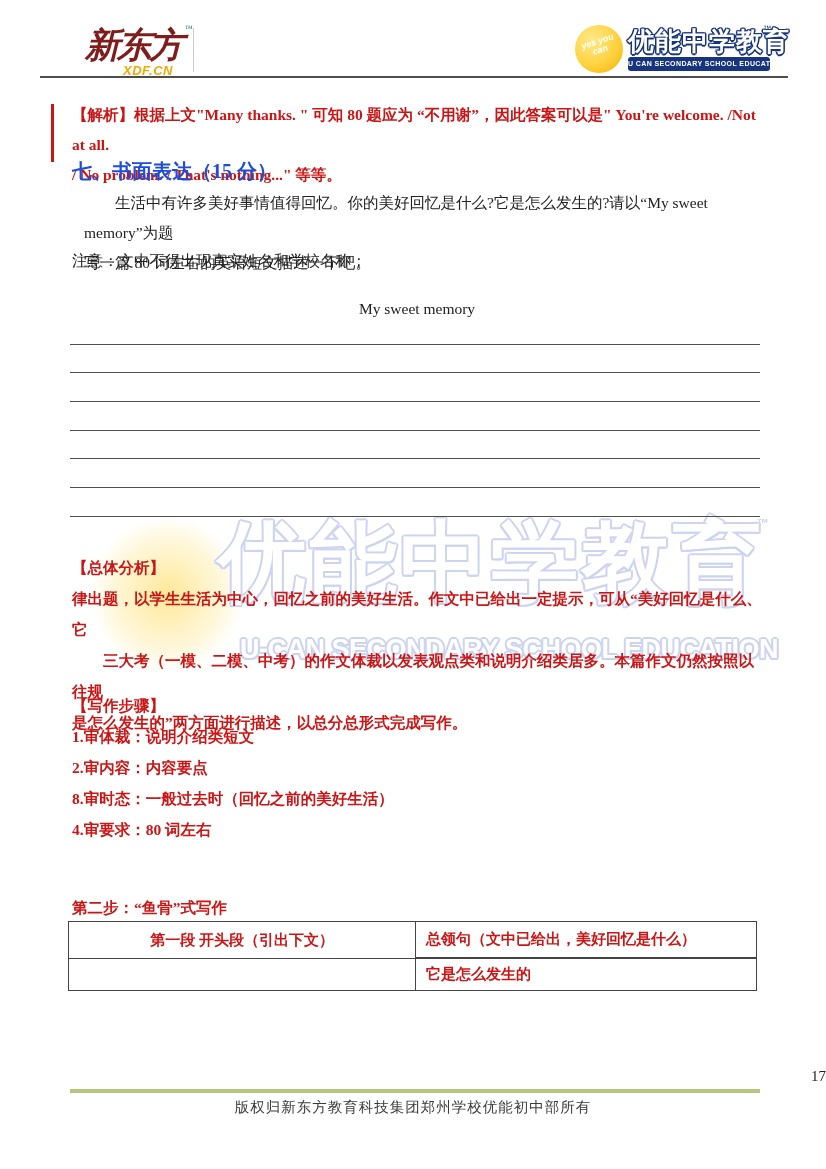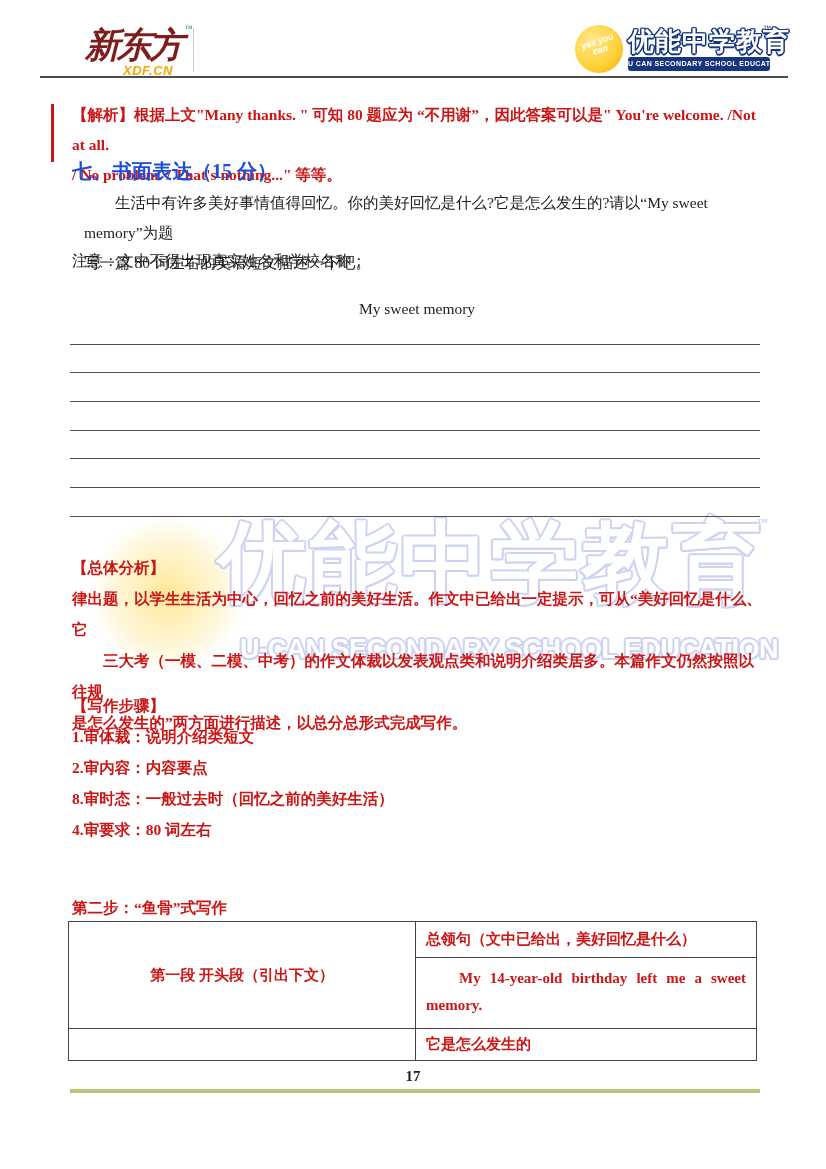--- a/index.html
+++ b/index.html
@@ -72,21 +72,21 @@
   .tbl-left{width:347px;border-right:1px solid #444;display:flex;align-items:center;justify-content:center;
             box-sizing:border-box;}
   .tbl-right{flex:1;min-width:0;}
   .cell-r1{height:35px;line-height:35px;border-bottom:1px solid #444;padding:0 10px;white-space:nowrap;overflow:hidden;}
   .cell-r2{padding:7px 10px 9px 10px;line-height:27px;text-align:justify;text-indent:2.2em;}
   .tbl-bottom{display:flex;border-top:1px solid #444;}
   .tbl-left-empty{width:347px;border-right:1px solid #444;box-sizing:border-box;}
   .cell-r3{flex:1;height:31px;line-height:31px;padding:0 10px;}
 
   
-  .page-num{position:absolute;top:1068px;left:0;width:100%;text-align:center;font-size:15px;font-weight:bold;
+  .page-num{position:absolute;top:1068px;left:0;width:100%;text-align:right;font-size:15px;font-weight:normal;
             color:#222;z-index:2;}
   .footer-rule{position:absolute;top:1089px;left:70px;width:690px;height:4px;background:#b5c77c;z-index:2;}
   .copyright{position:absolute;top:1098px;left:0;width:100%;text-align:center;font-size:14.5px;color:#3a3a3a;
              letter-spacing:1px;z-index:2;}
 </style>
 </head>
 <body>
 
 <div class="page">
 
@@ -152,25 +152,25 @@
     <div>8.审时态：一般过去时（回忆之前的美好生活）</div>
     <div>4.审要求：80 词左右</div>
   </div>
   <div class="step2-title red">第二步：“鱼骨”式写作</div>
 
   <div class="tbl red">
     <div class="tbl-top">
       <div class="tbl-left">第一段 开头段（引出下文）</div>
       <div class="tbl-right">
         <div class="cell-r1">总领句（文中已给出，美好回忆是什么）</div>
-        <div class="cell-r2">My 14-year-old birthday left me a sweet memory.</div>
       </div>
     </div>
     <div class="tbl-bottom">
       <div class="tbl-left-empty"></div>
       <div class="cell-r3">它是怎么发生的</div>
     </div>
   </div>
 
   <div class="page-num">17</div>
   <div class="footer-rule"></div>
+  <div class="copyright">版权归新东方教育科技集团郑州学校优能初中部所有</div>
 
 </div>
 
 </body></html>

